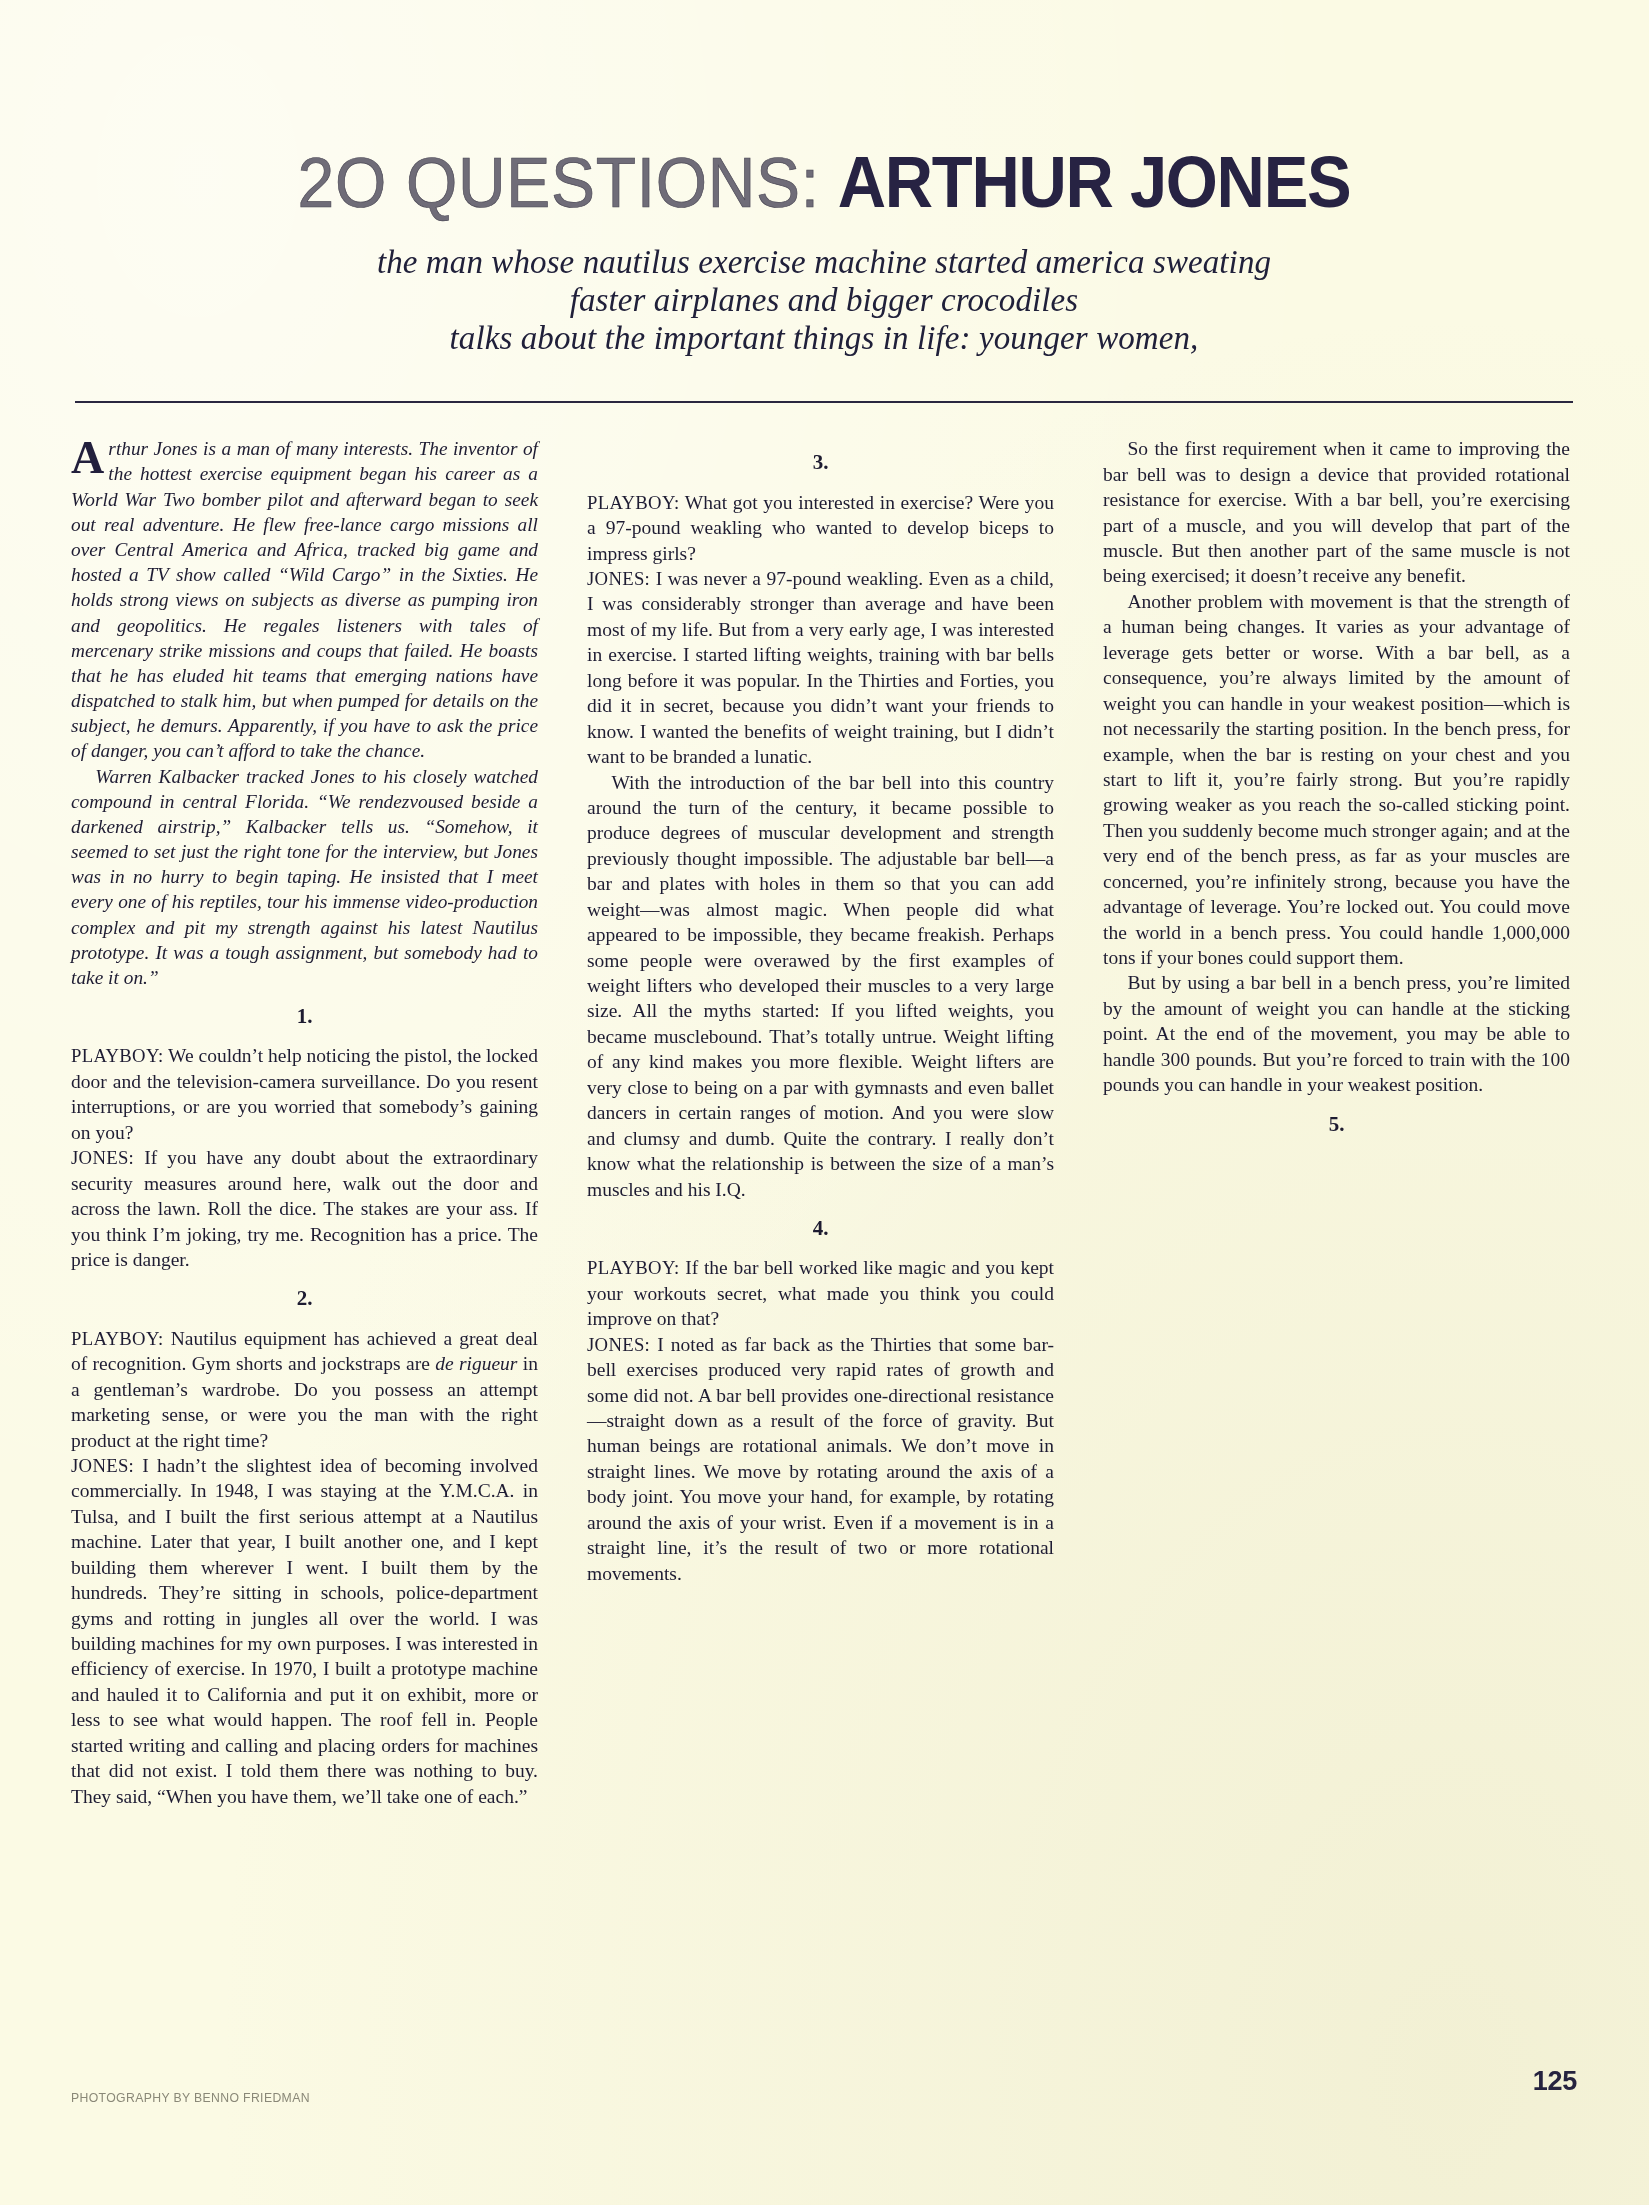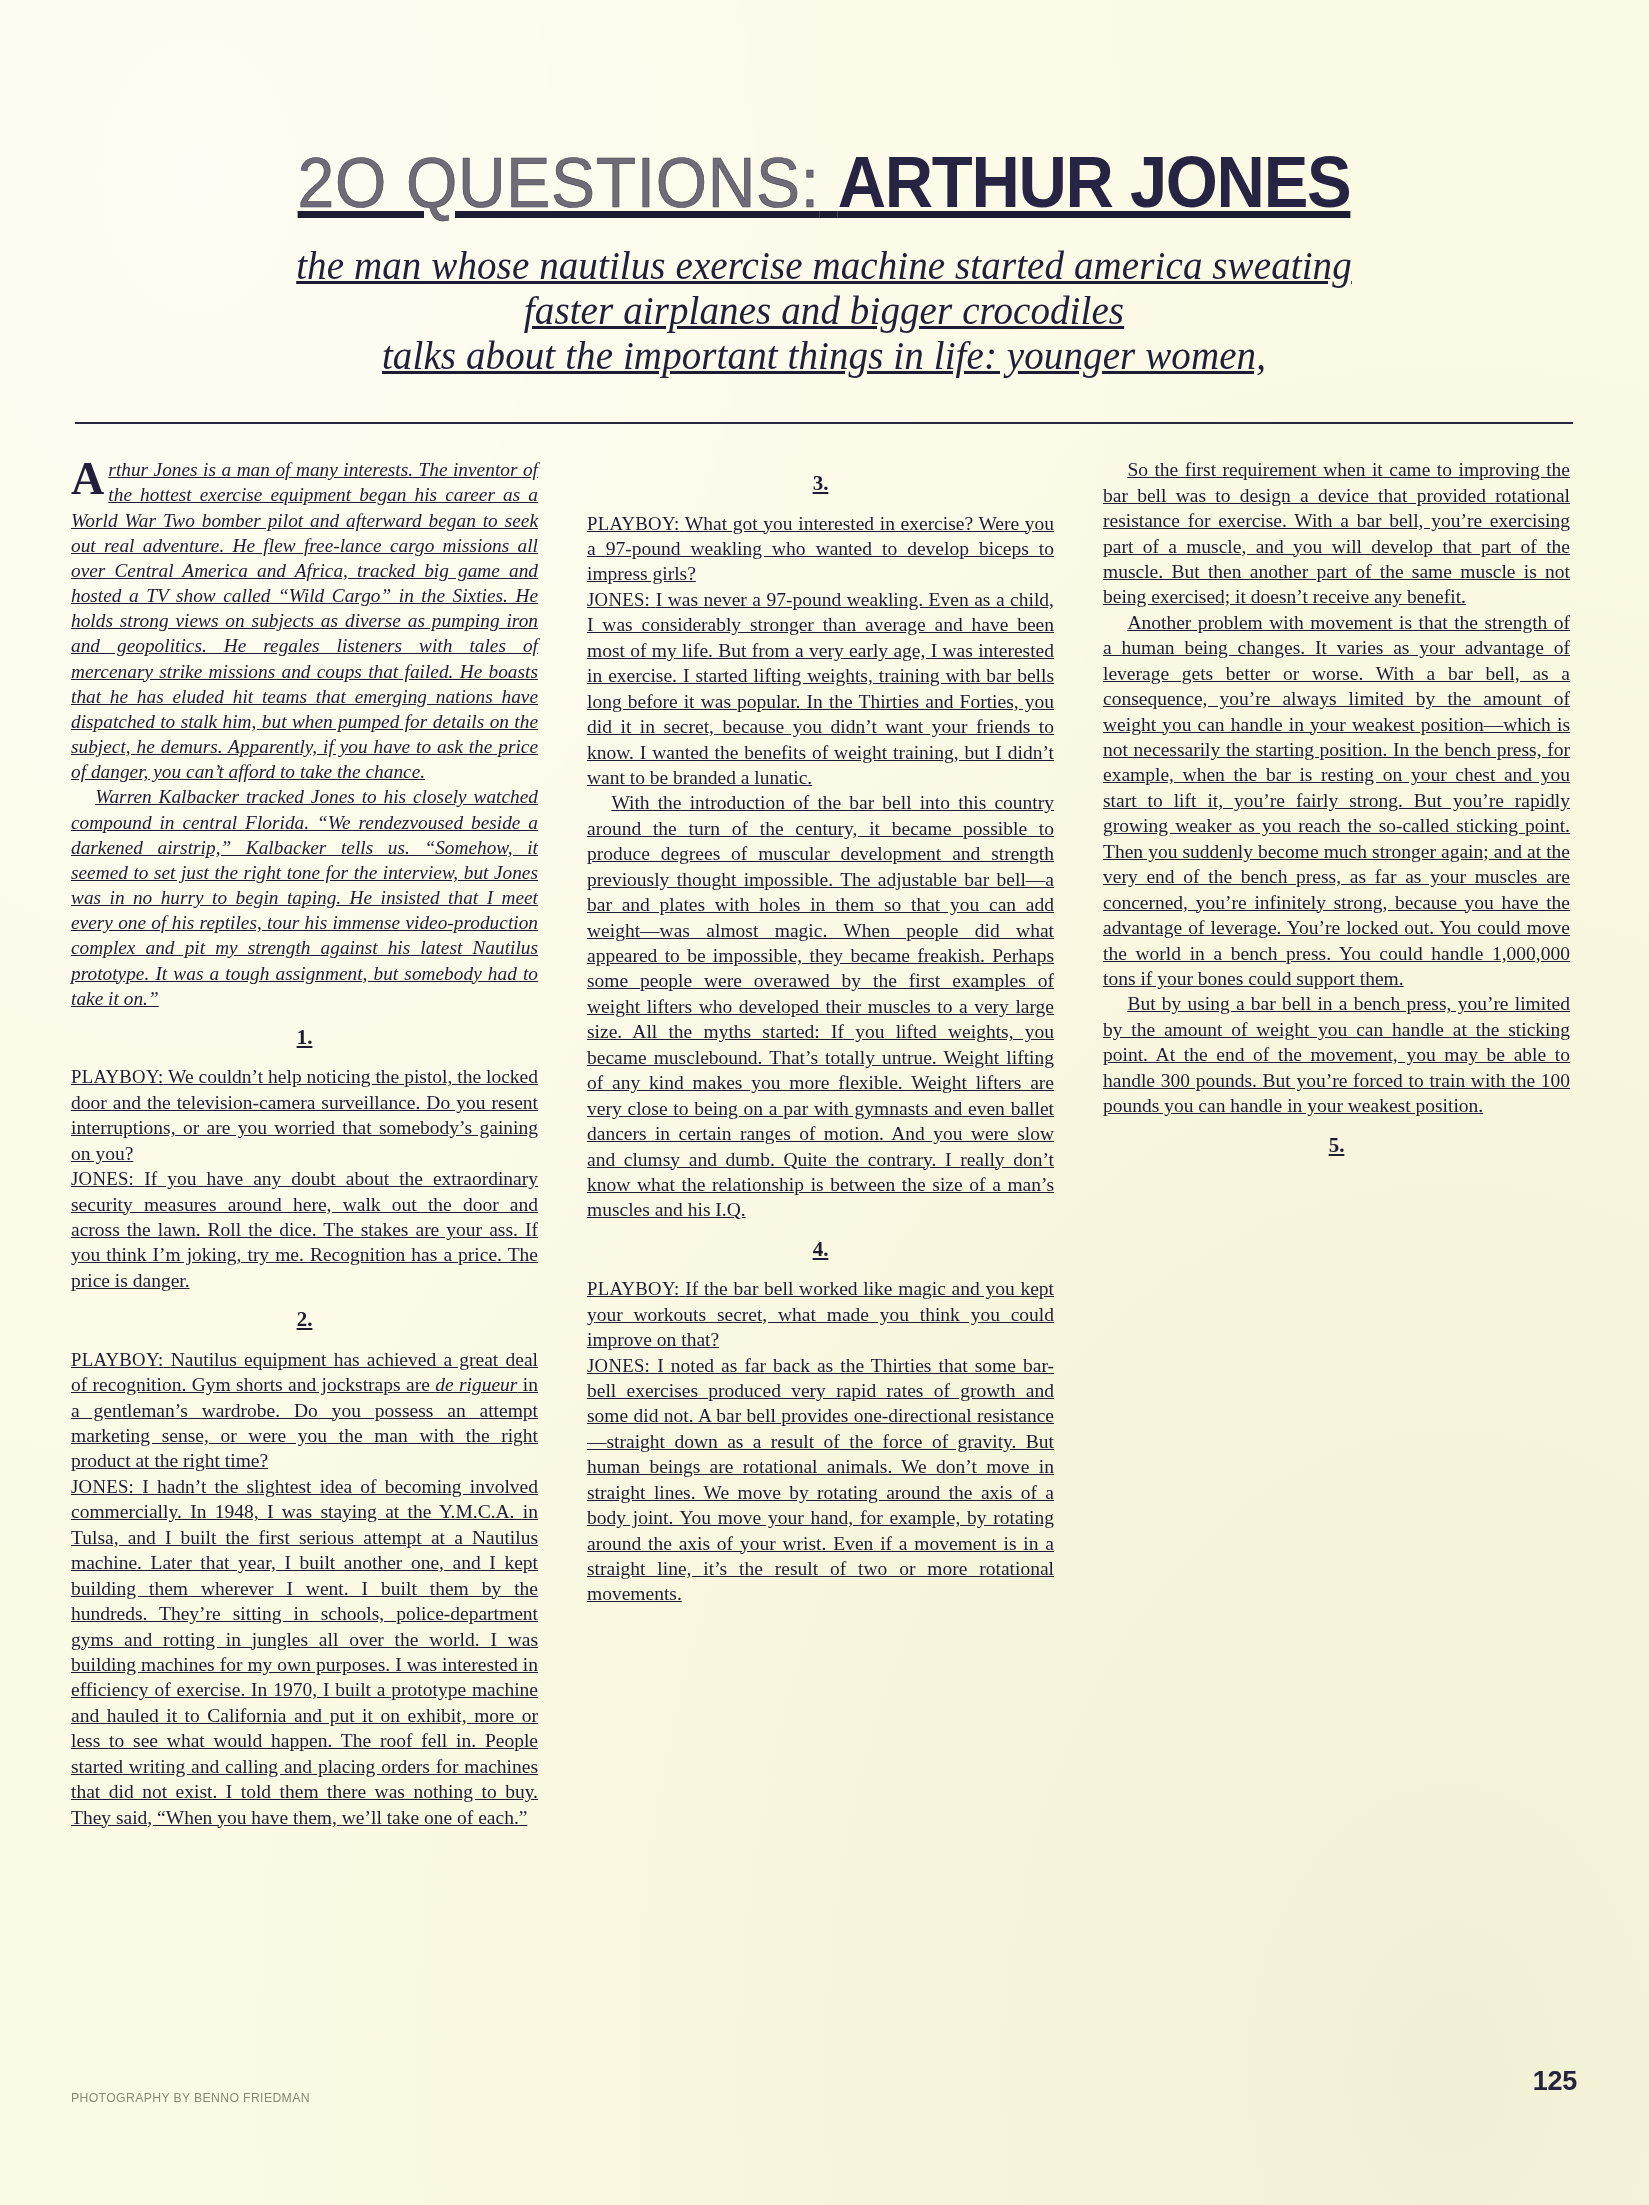--- a/index.html
+++ b/index.html
@@ -26,21 +26,20 @@
       radial-gradient(ellipse at 12% 8%, rgba(255,255,255,0.55) 0%, rgba(255,255,255,0) 55%),
       radial-gradient(ellipse at 88% 94%, rgba(226,222,182,0.35) 0%, rgba(255,255,255,0) 60%);
   }
 
   .content {
     position: absolute;
     left: 71px;
     top: 0;
     width: 1506px;
     height: 1707px;
-    text-decoration: underline;
   }
 
   
   .masthead {
     padding-top: 146px;
     text-align: center;
   }
   .headline {
     display: block;
     white-space: nowrap;
@@ -62,21 +61,21 @@
     color: #272343;
     font-weight: 700;
     letter-spacing: -1.4px;
   }
 
   .deck {
     margin: 24.5px auto 0;
     width: 1198px;
     font-family: "Liberation Serif", serif;
     font-style: italic;
-    font-size: 39px;
+    font-size: 33px;
     line-height: 1.16;
     color: #20203a;
     letter-spacing: 0.1px;
   }
   .deck-line { display: block; white-space: nowrap; }
 
   .rule {
     margin: 44px auto 0;
     width: 1498px;
     height: 0;

